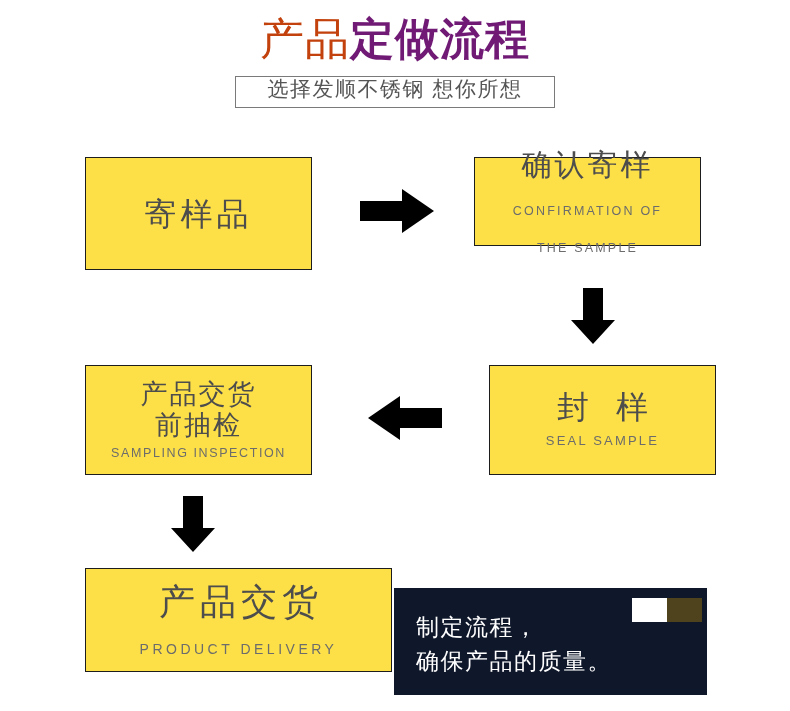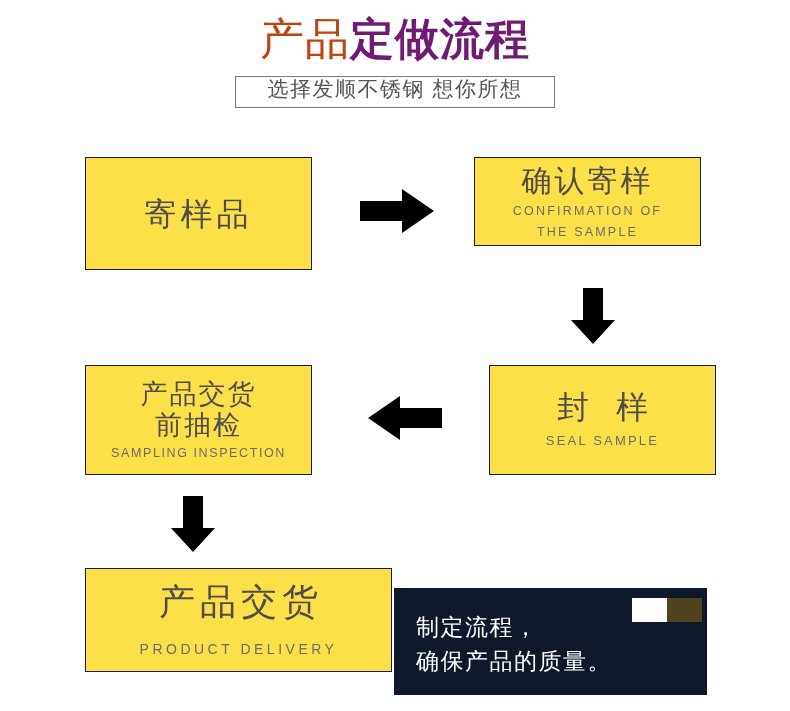--- a/index.html
+++ b/index.html
@@ -84,21 +84,21 @@
   }
 
   
   #box-send-sample { left: 85px;  top: 157px; width: 227px; height: 113px; }
   #box-send-sample .cn { font-size: 32px; line-height: 38px; letter-spacing: 4px; }
   #box-send-sample .en { font-size: 13px; line-height: 22px; margin-top: 4px; }
 
   
   #box-confirm-sample { left: 474px; top: 157px; width: 227px; height: 89px; }
   #box-confirm-sample .cn { font-size: 30px; line-height: 36px; letter-spacing: 3px; }
-  #box-confirm-sample .en { font-size: 12.5px; line-height: 17px; margin-top: 4px; }
+  #box-confirm-sample .en { font-size: 12.5px; line-height: 17px; margin-top: 20px; }
 
   
   #box-sampling-inspection { left: 85px;  top: 365px; width: 227px; height: 110px; }
   #box-sampling-inspection .cn { font-size: 27px; line-height: 31px; letter-spacing: 2px; }
   #box-sampling-inspection .en { font-size: 12.5px; line-height: 18px; margin-top: 3px; letter-spacing: 1.6px; }
 
   
   #box-seal-sample { left: 474px; top: 365px; width: 227px; height: 110px; margin-left: 15px; }
   #box-seal-sample .cn { font-size: 32px; line-height: 38px; letter-spacing: 9px; text-indent: 9px; }
   #box-seal-sample .en { font-size: 13px; line-height: 22px; margin-top: 4px; }

